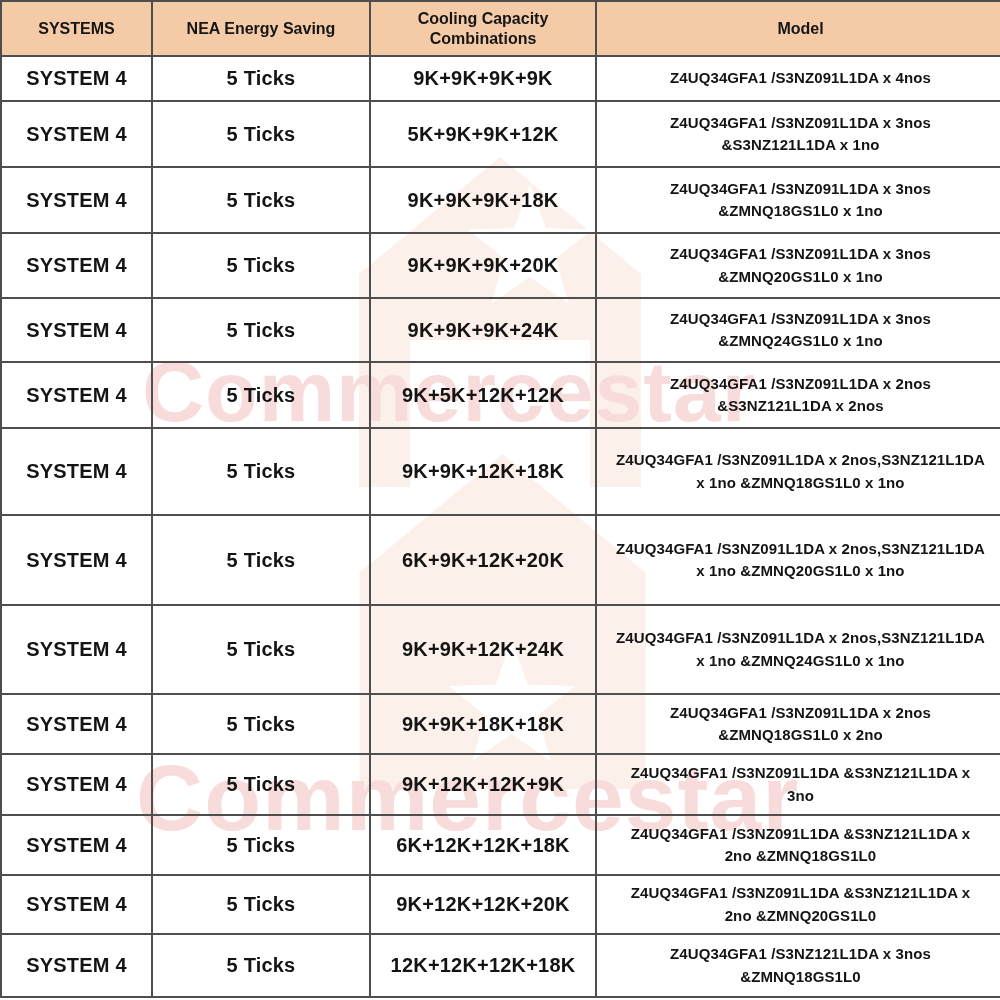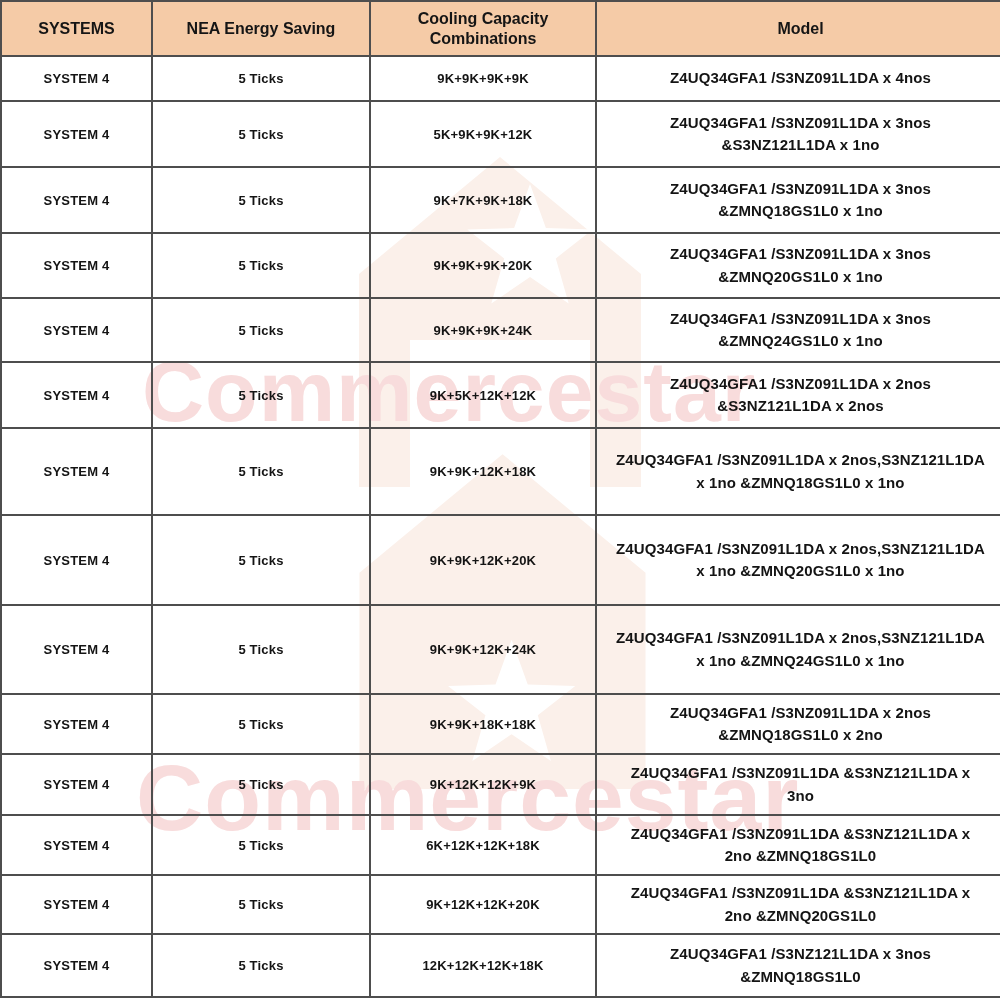--- a/index.html
+++ b/index.html
@@ -45,21 +45,21 @@
   .spec thead th {
     background:#f5cba7;
     color:#151515;
     font-size:16px;
     font-weight:700;
     line-height:1.25;
     white-space:pre-line;
     height:49px;
   }
   .spec td { color:#141414; font-weight:700; background:transparent; }
-  td.c-sys, td.c-ticks, td.c-cool { font-size:13px; letter-spacing:0.2px; }
+  td.c-sys, td.c-ticks, td.c-cool { font-size:20px; letter-spacing:0.2px; }
   td.c-model { font-size:15px; line-height:1.5; white-space:pre-line; letter-spacing:0.1px; }
 </style>
 </head>
 <body>
 
 <div class="page">
 
   <div class="watermark-layer">
     <svg class="wm-house wm-houseA" viewBox="0 0 100 115" xmlns="http://www.w3.org/2000/svg" aria-hidden="true">
       <path d="M50 3 L97 42 L97 113 L3 113 L3 42 Z" fill="#fbf0ea"></path>
@@ -102,21 +102,21 @@
       <tr style="height:66px">
         <td class="c-sys">SYSTEM 4</td>
         <td class="c-ticks">5 Ticks</td>
         <td class="c-cool">5K+9K+9K+12K</td>
         <td class="c-model">Z4UQ34GFA1 /S3NZ091L1DA x 3nos
 &amp;S3NZ121L1DA x 1no</td>
       </tr>
       <tr style="height:66px">
         <td class="c-sys">SYSTEM 4</td>
         <td class="c-ticks">5 Ticks</td>
-        <td class="c-cool">9K+7K+9K+18K</td>
+        <td class="c-cool">9K+9K+9K+18K</td>
         <td class="c-model">Z4UQ34GFA1 /S3NZ091L1DA x 3nos
 &amp;ZMNQ18GS1L0 x 1no</td>
       </tr>
       <tr style="height:65px">
         <td class="c-sys">SYSTEM 4</td>
         <td class="c-ticks">5 Ticks</td>
         <td class="c-cool">9K+9K+9K+20K</td>
         <td class="c-model">Z4UQ34GFA1 /S3NZ091L1DA x 3nos
 &amp;ZMNQ20GS1L0 x 1no</td>
       </tr>
@@ -137,21 +137,21 @@
       <tr style="height:87px">
         <td class="c-sys">SYSTEM 4</td>
         <td class="c-ticks">5 Ticks</td>
         <td class="c-cool">9K+9K+12K+18K</td>
         <td class="c-model">Z4UQ34GFA1 /S3NZ091L1DA x 2nos,S3NZ121L1DA
 x 1no &amp;ZMNQ18GS1L0 x 1no</td>
       </tr>
       <tr style="height:90px">
         <td class="c-sys">SYSTEM 4</td>
         <td class="c-ticks">5 Ticks</td>
-        <td class="c-cool">9K+9K+12K+20K</td>
+        <td class="c-cool">6K+9K+12K+20K</td>
         <td class="c-model">Z4UQ34GFA1 /S3NZ091L1DA x 2nos,S3NZ121L1DA
 x 1no &amp;ZMNQ20GS1L0 x 1no</td>
       </tr>
       <tr style="height:89px">
         <td class="c-sys">SYSTEM 4</td>
         <td class="c-ticks">5 Ticks</td>
         <td class="c-cool">9K+9K+12K+24K</td>
         <td class="c-model">Z4UQ34GFA1 /S3NZ091L1DA x 2nos,S3NZ121L1DA
 x 1no &amp;ZMNQ24GS1L0 x 1no</td>
       </tr>

